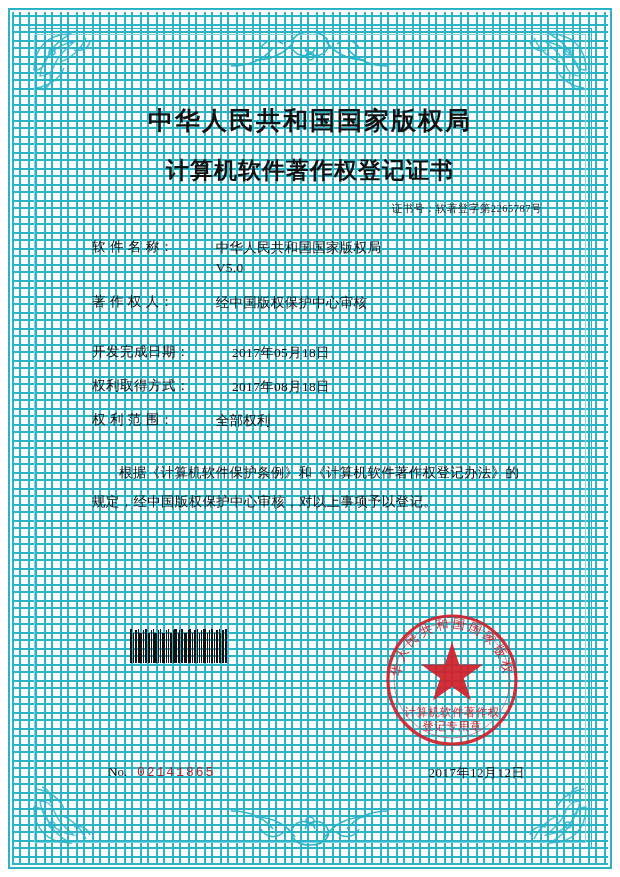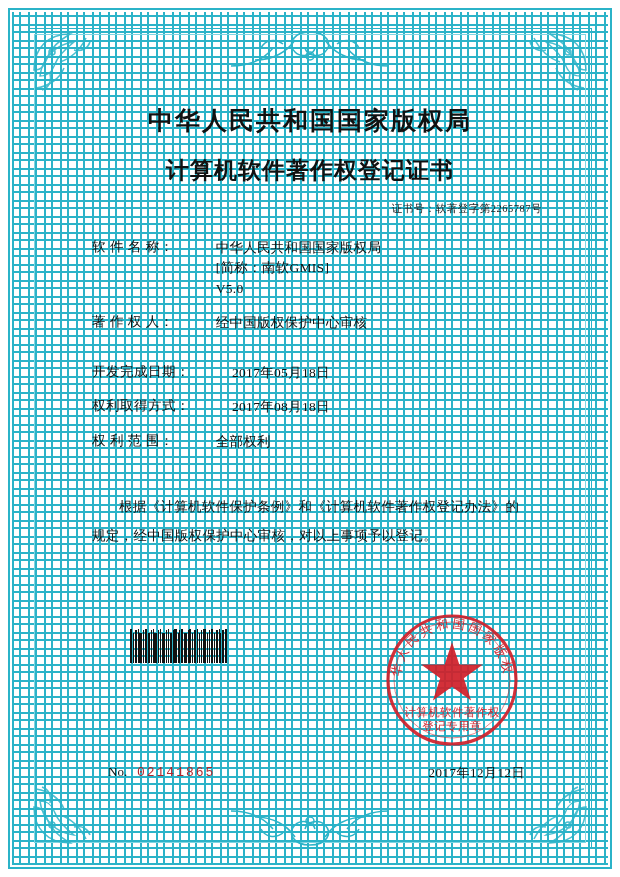--- a/index.html
+++ b/index.html
@@ -163,21 +163,21 @@
     line-height: 1.5;
     letter-spacing: .3px;
   }
   .field-value .line2,
   .field-value .line3 {
     display: block;
   }
   .gap-lg { margin-top: 30px; text-align: center; }
 
   .statement {
-    margin-top: 40px;
+    margin-top: 26px;
     padding-left: 36px;
     padding-right: 26px;
     font-size: 13.5px;
     line-height: 2.2;
     color: #111;
     letter-spacing: .3px;
   }
   .statement .indent { text-indent: 2em; display: block; }
 
   
@@ -334,21 +334,20 @@
     <div class="title-main">中华人民共和国国家版权局</div>
     <div class="title-sub">计算机软件著作权登记证书</div>
     <div class="cert-no">证书号：软著登字第2265787号</div>
 
     <div class="fields">
 
       <div class="field-row">
         <span class="field-label">软 件 名 称：</span>
         <span class="field-value">
           <span>中华人民共和国国家版权局</span>
-          <span class="line2">[简称：南软GMIS]</span>
           <span class="line3">V5.0</span>
         </span>
       </div>
 
       <div class="field-row">
         <span class="field-label">著 作 权 人：</span>
         <span class="field-value">经中国版权保护中心审核</span>
       </div>
 
       <div class="field-row gap-lg">

